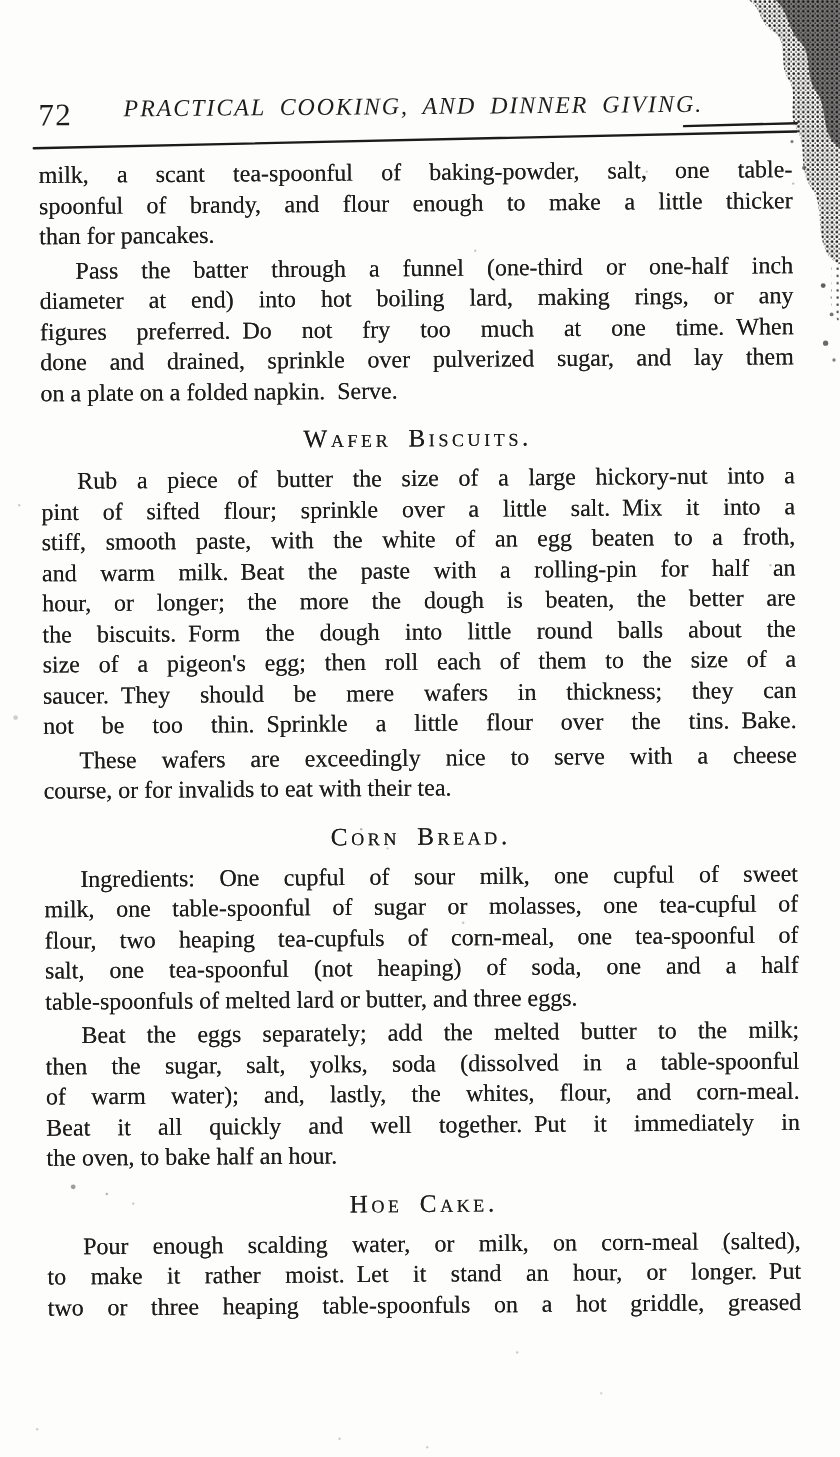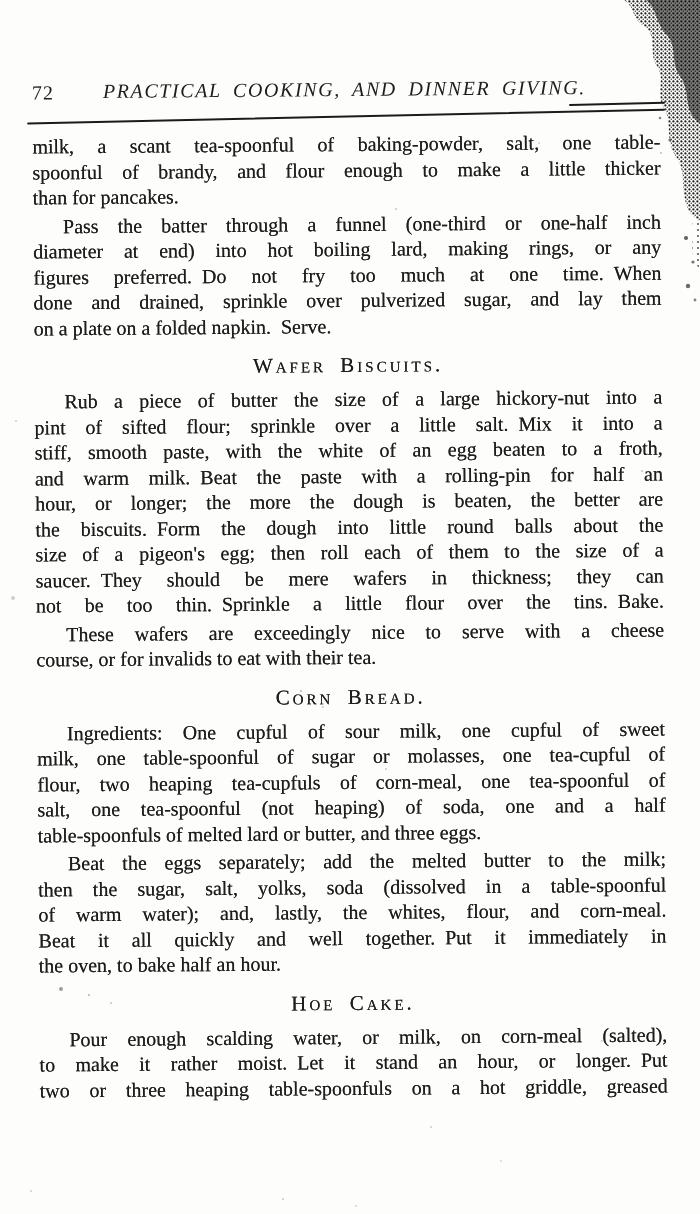--- a/index.html
+++ b/index.html
@@ -16,21 +16,21 @@
     transform: rotate(-0.45deg);
     transform-origin: 50% 40%;
   }
   
   .header {
     position: absolute; top: 78px; left: 35px; right: 40px;
     height: 26px;
   }
   .page-num {
     position: absolute; left: 0; top: 1px;
-    font-size: 20px; letter-spacing: 1px;
+    font-size: 26px; letter-spacing: 1px;
   }
   .running-title {
     position: absolute; left: 0; right: 0; top: 0;
     text-align: center;
     font-style: italic;
     font-size: 20px;
     letter-spacing: 1.6px;
     word-spacing: 5px;
     white-space: nowrap;
   }

